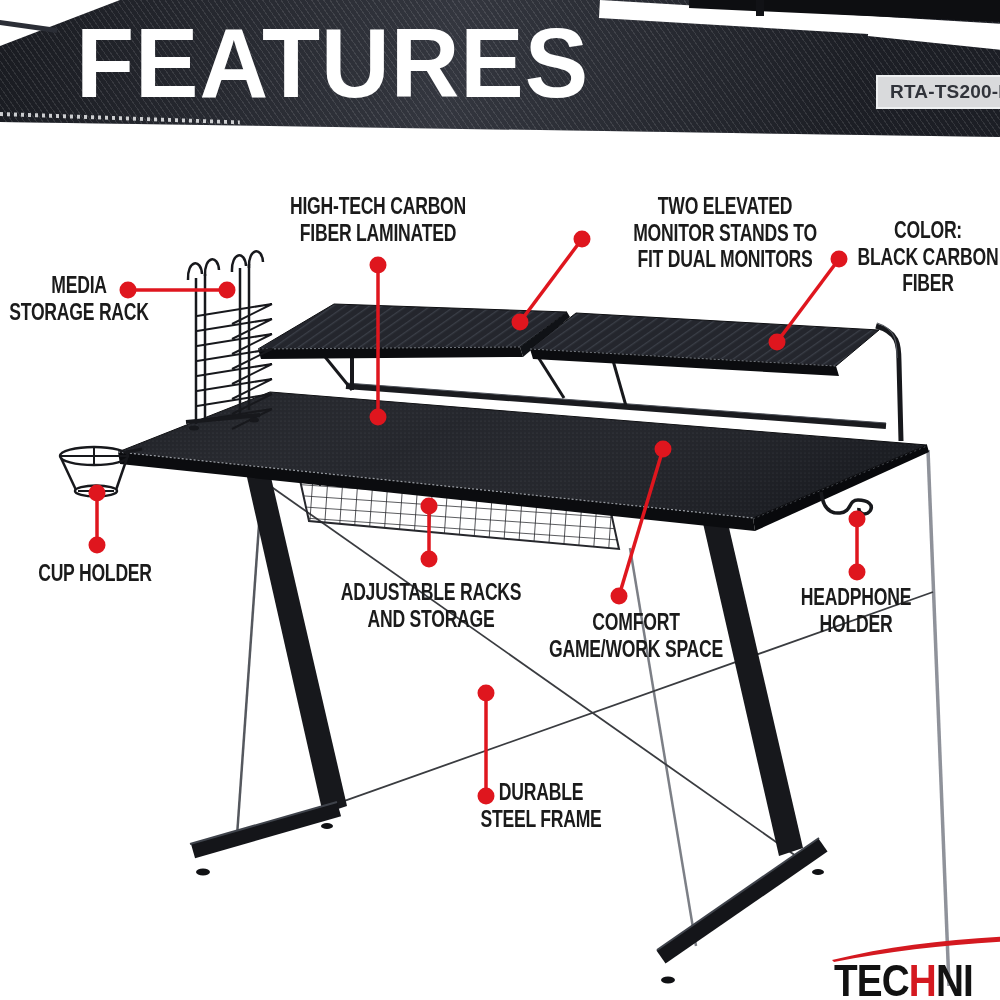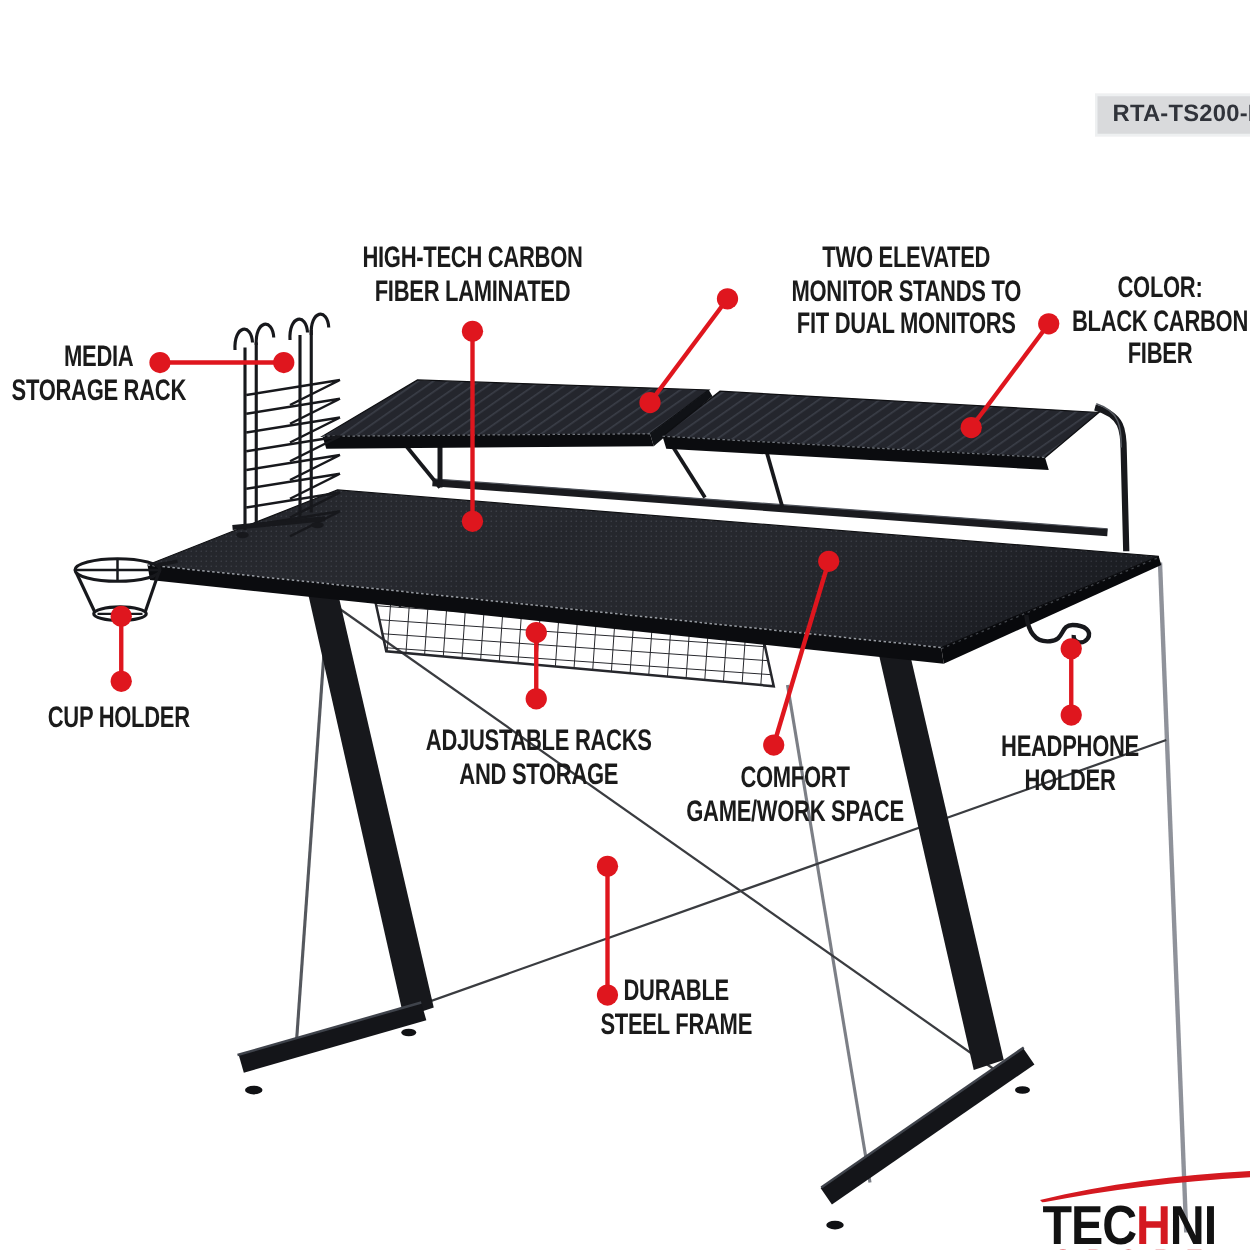--- a/index.html
+++ b/index.html
@@ -48,20 +48,30 @@
     letter-spacing:-1px;transform:scale(0.88,1.0);transform-origin:left top;white-space:nowrap;}
   #logo-word .red{color:#d41920;}
   #logo-sub{position:absolute;left:14px;top:51px;font-size:19px;font-weight:bold;color:#d41920;
     letter-spacing:13px;white-space:nowrap;}
 </style>
 </head>
 <body>
 
 <div id="page">
 
+  <div id="banner">
+    <div class="banner-white-band"></div>
+    <div class="banner-white-band2"></div>
+    <div class="banner-black-bar"></div>
+    <div class="banner-pole"></div>
+    <div class="banner-wedge"></div>
+    <div class="banner-wedge-streak"></div>
+    <div class="banner-dots"></div>
+    <div id="banner-title">FEATURES</div>
+  </div>
   <div id="model-label">RTA-TS200-BK</div>
 
   <svg id="desk-svg" width="1000" height="1000" viewBox="0 0 1000 1000">
     <defs>
       <pattern id="cfDot" patternUnits="userSpaceOnUse" width="4" height="4">
         <rect width="4" height="4" fill="#1f2127"></rect>
         <circle cx="1" cy="1" r="0.6" fill="#3a3d45"></circle>
       </pattern>
       <pattern id="cfStripe" patternUnits="userSpaceOnUse" width="7" height="7" patternTransform="rotate(-35)">
         <rect width="7" height="7" fill="#24262d"></rect>

